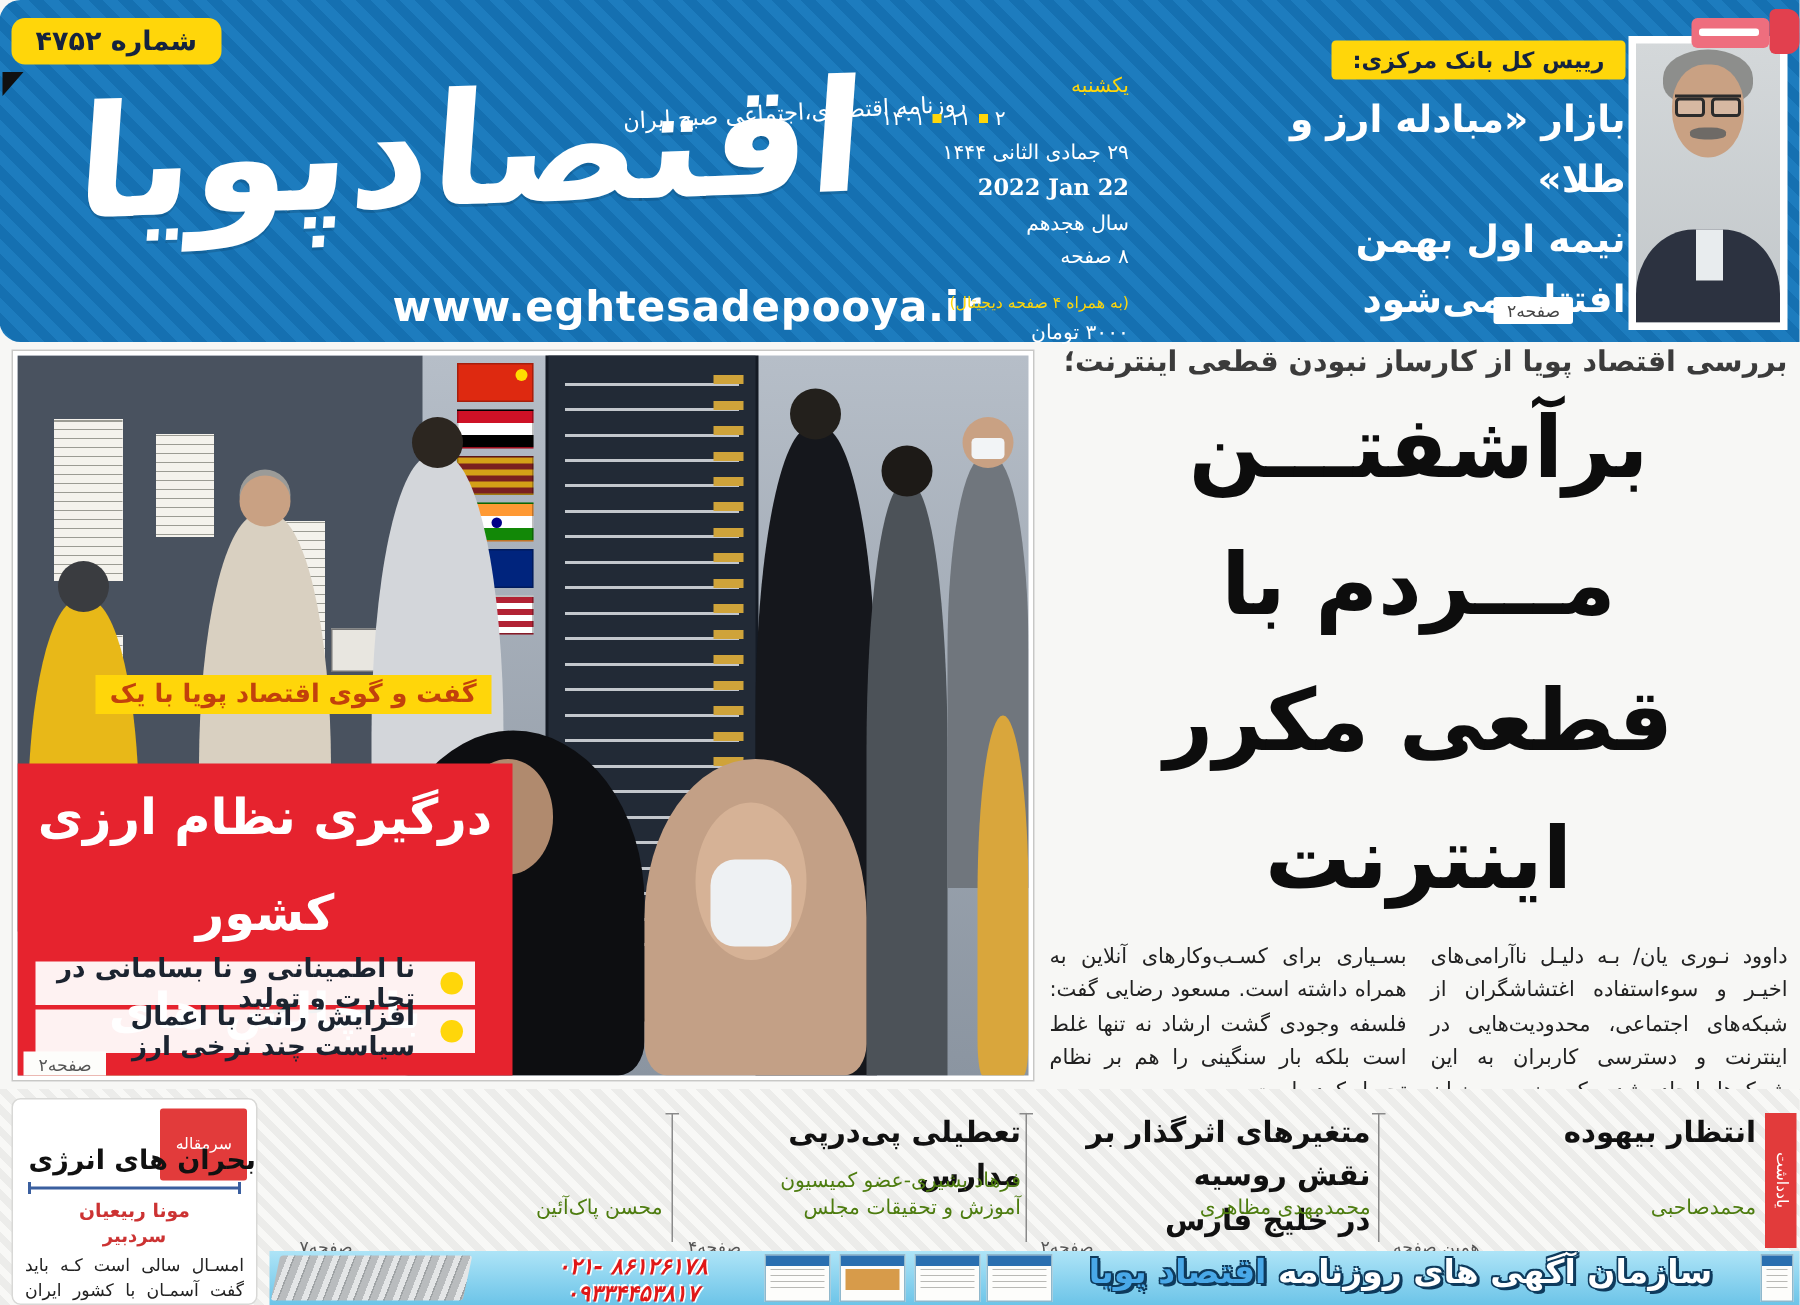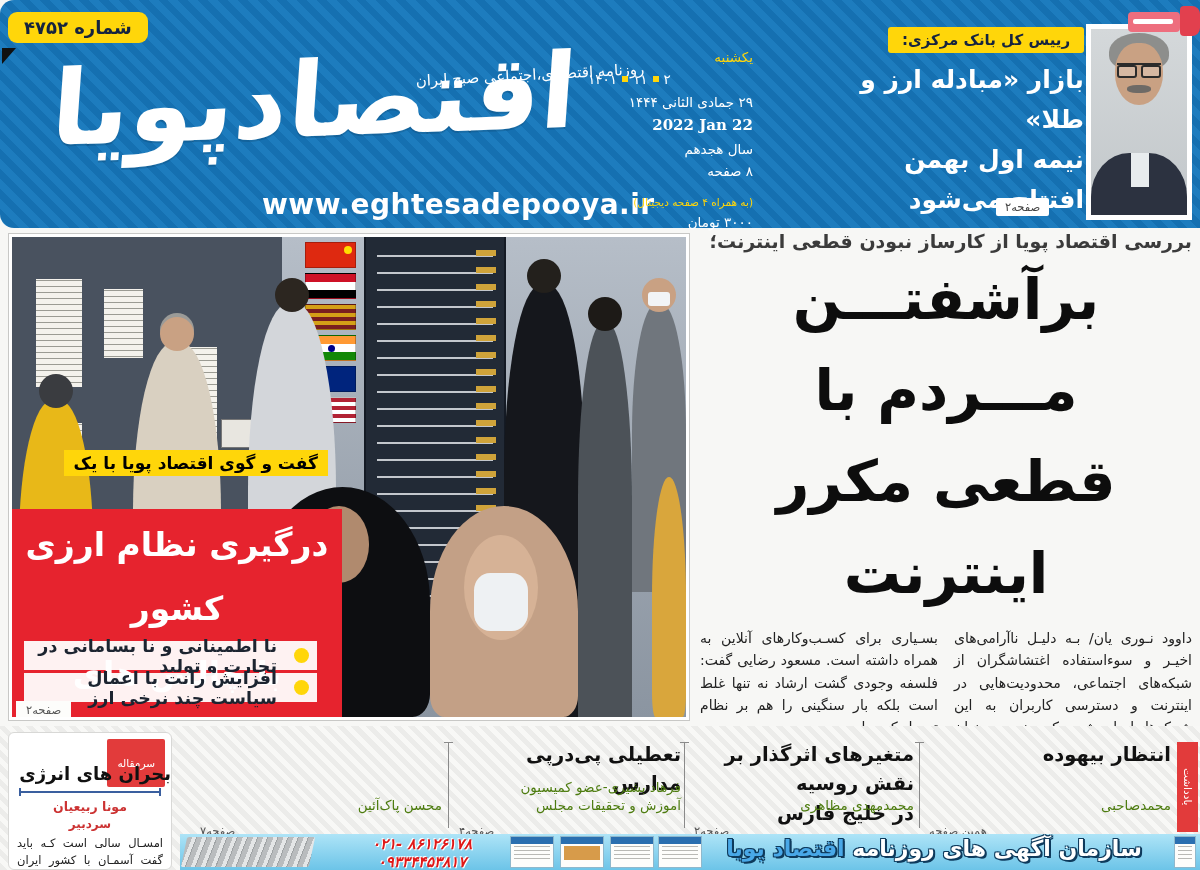--- a/index.html
+++ b/index.html
@@ -72,21 +72,21 @@
   .board { position:absolute; left:52.5%; top:0; width:20.5%; height:92%; background:#222a36;
     box-shadow:0 0 0 2px #141a24; }
   .board-rows { position:absolute; left:8%; top:4%; width:84%; height:88%;
     background:repeating-linear-gradient(180deg,rgba(235,238,242,.8) 0 2px,transparent 2px 17px); }
   .board-tags { position:absolute; right:6%; top:3%; width:14%; height:60%;
     background:repeating-linear-gradient(180deg,#cfa33a 0 6px,transparent 6px 17px); }
   .person { position:absolute; border-radius:45% 45% 0 0; }
   .head { position:absolute; left:50%; transform:translateX(-50%); top:-26px; width:34px; height:34px; border-radius:50%; }
   .mask { position:absolute; left:50%; transform:translateX(-50%); top:-12px; width:22px; height:14px; background:#f2f4f6; border-radius:3px; z-index:2; }
   .hood { position:absolute; border-radius:50% 50% 10% 10%; }
-  .ph-kicker { position:absolute; right:358px; background:#ffd60a; color:#000000;
+  .ph-kicker { position:absolute; right:358px; background:#ffd60a; color:#c2410c;
     font-size:17px; font-weight:bold; padding:3px 10px; white-space:nowrap; z-index:4; }
   .ph-red { position:absolute; left:0; top:272px; width:330px; background:#e6232e; color:#fff;
     text-align:center; font-weight:bold; font-size:33px; line-height:1.95; padding:4px 0; z-index:4; }
   .ph-bullet { position:absolute; left:12px; width:293px; height:29px; background:rgba(255,255,255,.94);
     color:#1c2430; font-size:17.5px; font-weight:bold; display:flex; align-items:center;
     justify-content:flex-start; gap:17px; padding:0 8px; direction:rtl; z-index:4; }
   .dot { width:15px; height:15px; border-radius:50%; background:#ffd60a; flex:0 0 auto; }
   .ph-pageref { position:absolute; left:4px; top:464px; background:#fdfdfb; color:#555;
     font-size:11.5px; padding:2px 10px; z-index:4; }
 

